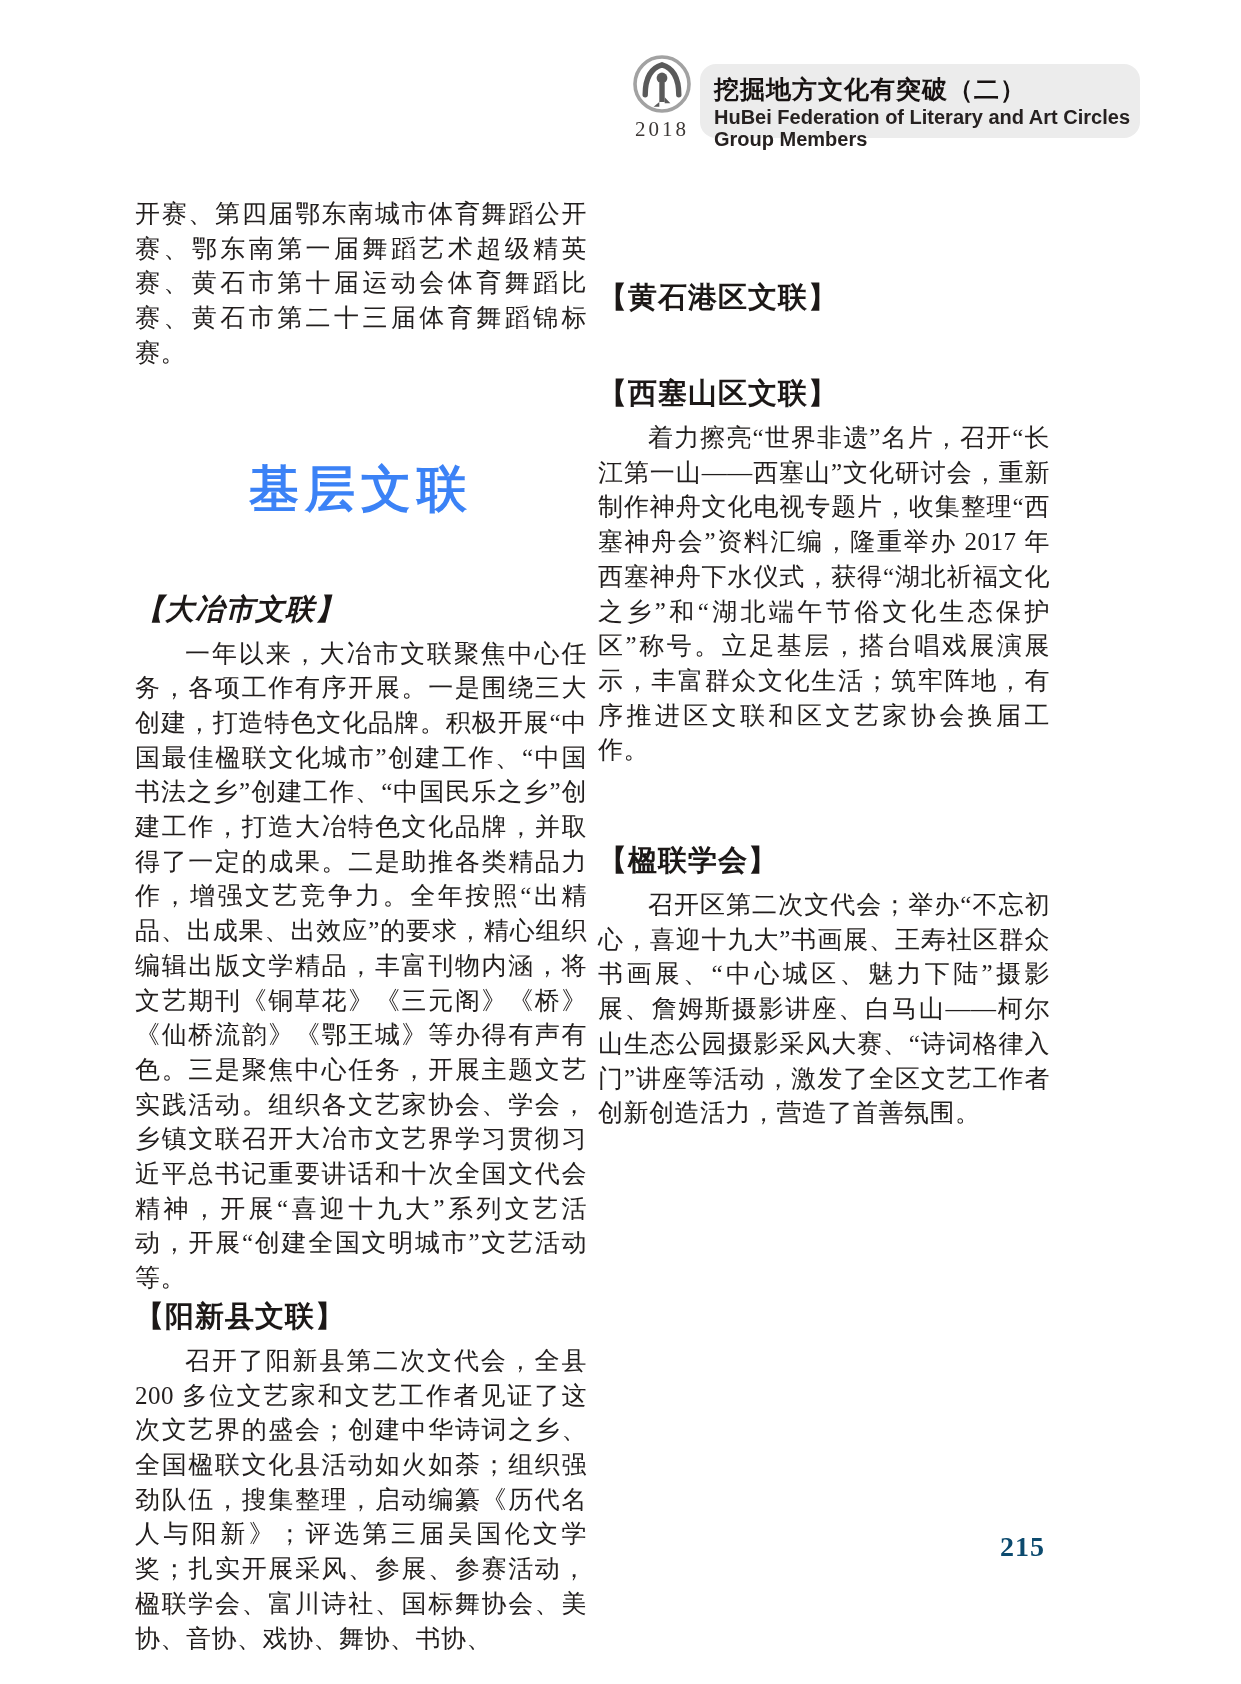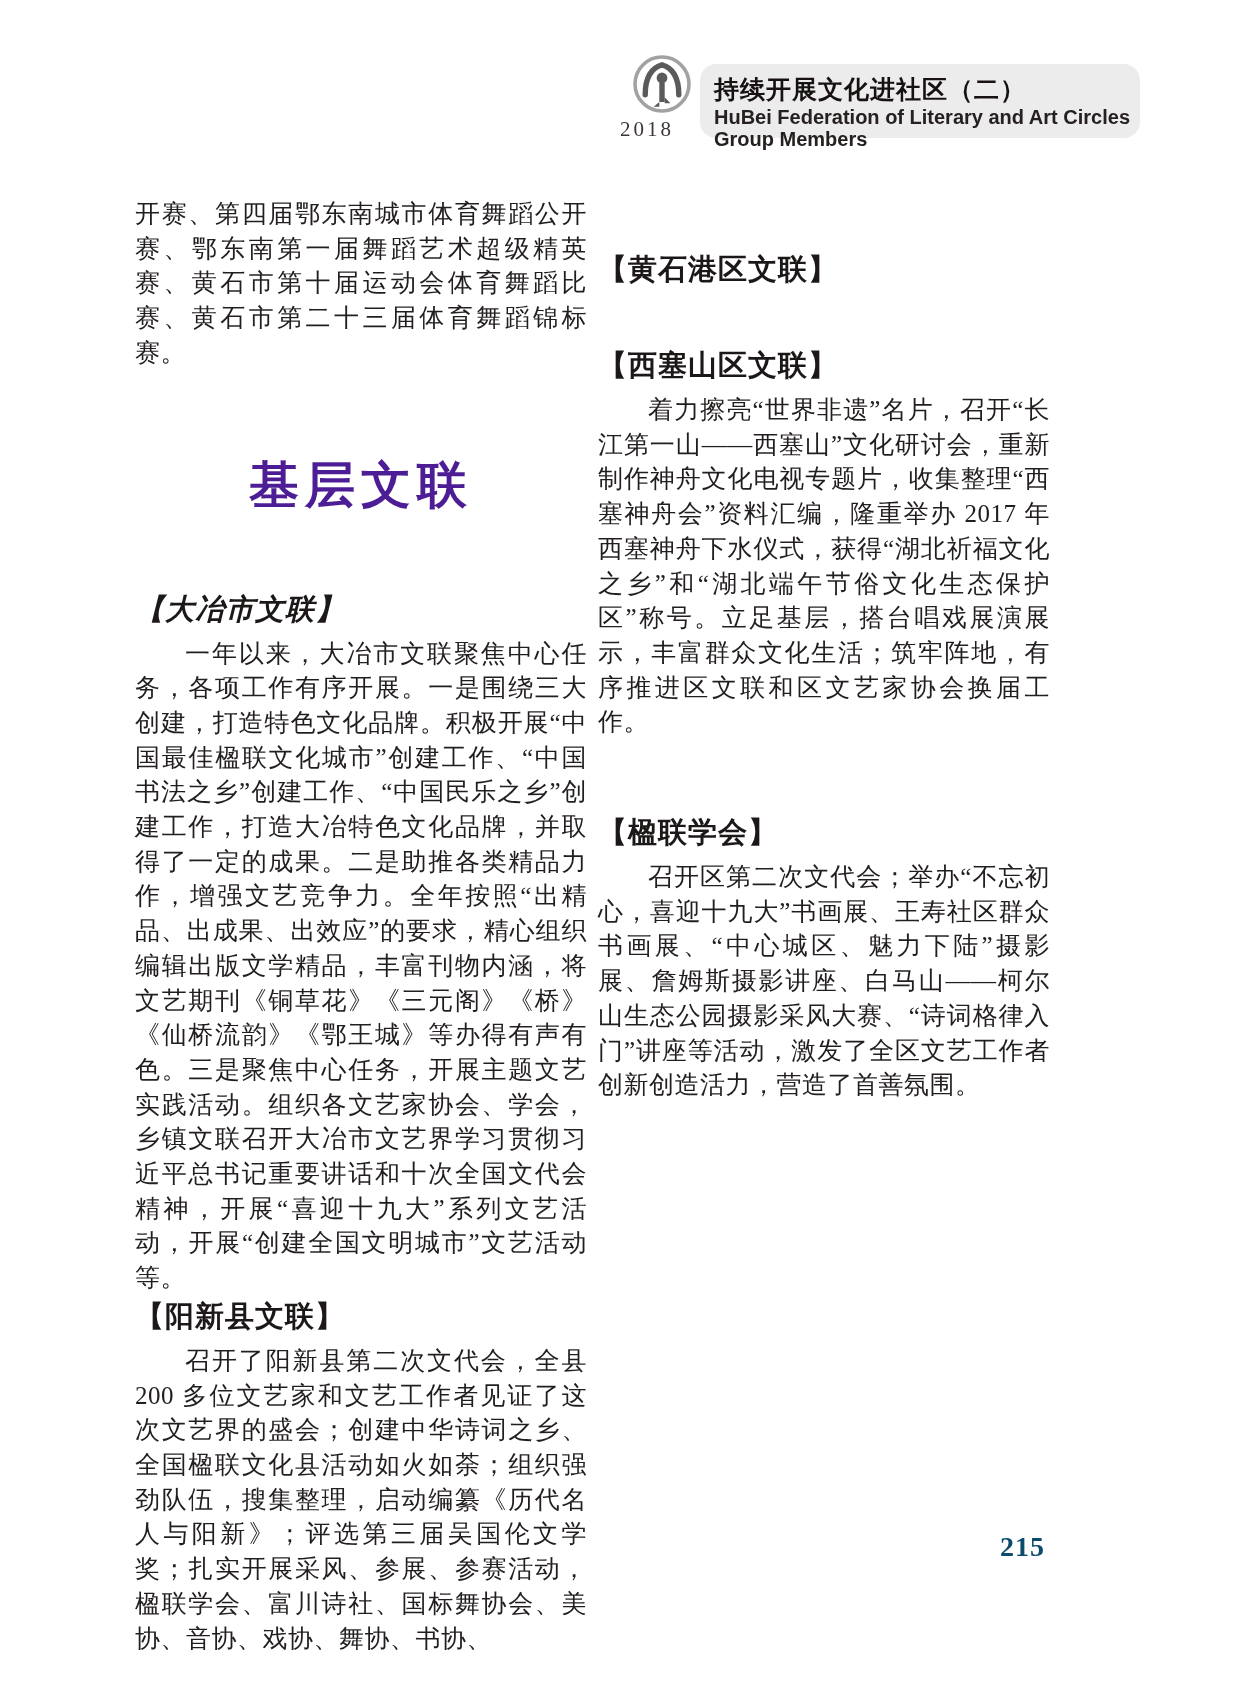--- a/index.html
+++ b/index.html
@@ -13,21 +13,21 @@
     color: #221e1d;
     overflow: hidden;
   }
 
   
   .logo-wrap {
     position: absolute;
     left: 620px;
     top: 54px;
     width: 84px;
-    text-align: left;
+    text-align: center;
   }
   .logo-wrap svg { display: block; margin: 0 auto; }
   .logo-year {
     margin-top: 3px;
     font-family: "Liberation Serif", serif;
     font-size: 21px;
     letter-spacing: 3px;
     color: #3c3735;
   }
   .title-box {
@@ -72,43 +72,43 @@
     line-height: 34.7px;
     text-align: justify;
     text-indent: 2em;
     margin: 0;
     letter-spacing: 0.5px;
   }
   .para.no-indent { text-indent: 0; }
 
   .main-heading {
     margin-top: 88px;
-    font-family: Liberation Mono, monospace;
+    font-family: Liberation Sans, sans-serif;
     font-weight: bold;
     font-size: 50px;
     line-height: 60px;
     text-align: center;
     letter-spacing: 6px;
-    color: #4c1d95;
+    color: #3b82f6;
   }
   .main-heading + .section-title { margin-top: 70px; font-style: italic; }
 
   .section-title {
     font-family: "Liberation Sans", sans-serif;
     font-weight: bold;
     font-size: 29px;
     line-height: 40px;
     color: #1c1817;
     letter-spacing: 1px;
   }
   .section-title + .para { margin-top: 8px; }
 
   .col-left .section-title.second { }
 
-  .col-right .section-title.first  { margin-top: 52px; }
+  .col-right .section-title.first  { margin-top: 80px; }
   .col-right .section-title.second { margin-top: 56px; }
   .col-right .section-title.third  { margin-top: 72px; }
 
   
   .page-number {
     position: absolute;
     left: 1000px;
     top: 1531px;
     font-family: "Liberation Serif", serif;
     font-weight: bold;
@@ -130,21 +130,21 @@
         <circle cx="50" cy="40" r="9" fill="#5a5a5a"></circle>
         <rect x="45.5" y="48" width="9" height="32" fill="#5a5a5a"></rect>
         <path d="M45.5 80 L36 88 L45.5 88 Z" fill="#5a5a5a"></path>
         <path d="M54.5 72 L64 82 L54.5 82 Z" fill="#5a5a5a"></path>
       </svg>
     </span>
     <div class="logo-year">2018</div>
   </div>
 
   <div class="title-box">
-    <div class="title-cn">持续开展文化进社区（二）</div>
+    <div class="title-cn">挖掘地方文化有突破（二）</div>
     <div class="title-en">HuBei Federation of Literary and Art Circles Group Members</div>
   </div>
 
   <div class="col col-left">
     <p class="para no-indent">开赛、第四届鄂东南城市体育舞蹈公开赛、鄂东南第一届舞蹈艺术超级精英赛、黄石市第十届运动会体育舞蹈比赛、黄石市第二十三届体育舞蹈锦标赛。</p>
 
     <div class="main-heading">基层文联</div>
 
     <div class="section-title first">【大冶市文联】</div>
     <p class="para">一年以来，大冶市文联聚焦中心任务，各项工作有序开展。一是围绕三大创建，打造特色文化品牌。积极开展“中国最佳楹联文化城市”创建工作、“中国书法之乡”创建工作、“中国民乐之乡”创建工作，打造大冶特色文化品牌，并取得了一定的成果。二是助推各类精品力作，增强文艺竞争力。全年按照“出精品、出成果、出效应”的要求，精心组织编辑出版文学精品，丰富刊物内涵，将文艺期刊《铜草花》《三元阁》《桥》《仙桥流韵》《鄂王城》等办得有声有色。三是聚焦中心任务，开展主题文艺实践活动。组织各文艺家协会、学会，乡镇文联召开大冶市文艺界学习贯彻习近平总书记重要讲话和十次全国文代会精神，开展“喜迎十九大”系列文艺活动，开展“创建全国文明城市”文艺活动等。</p>

